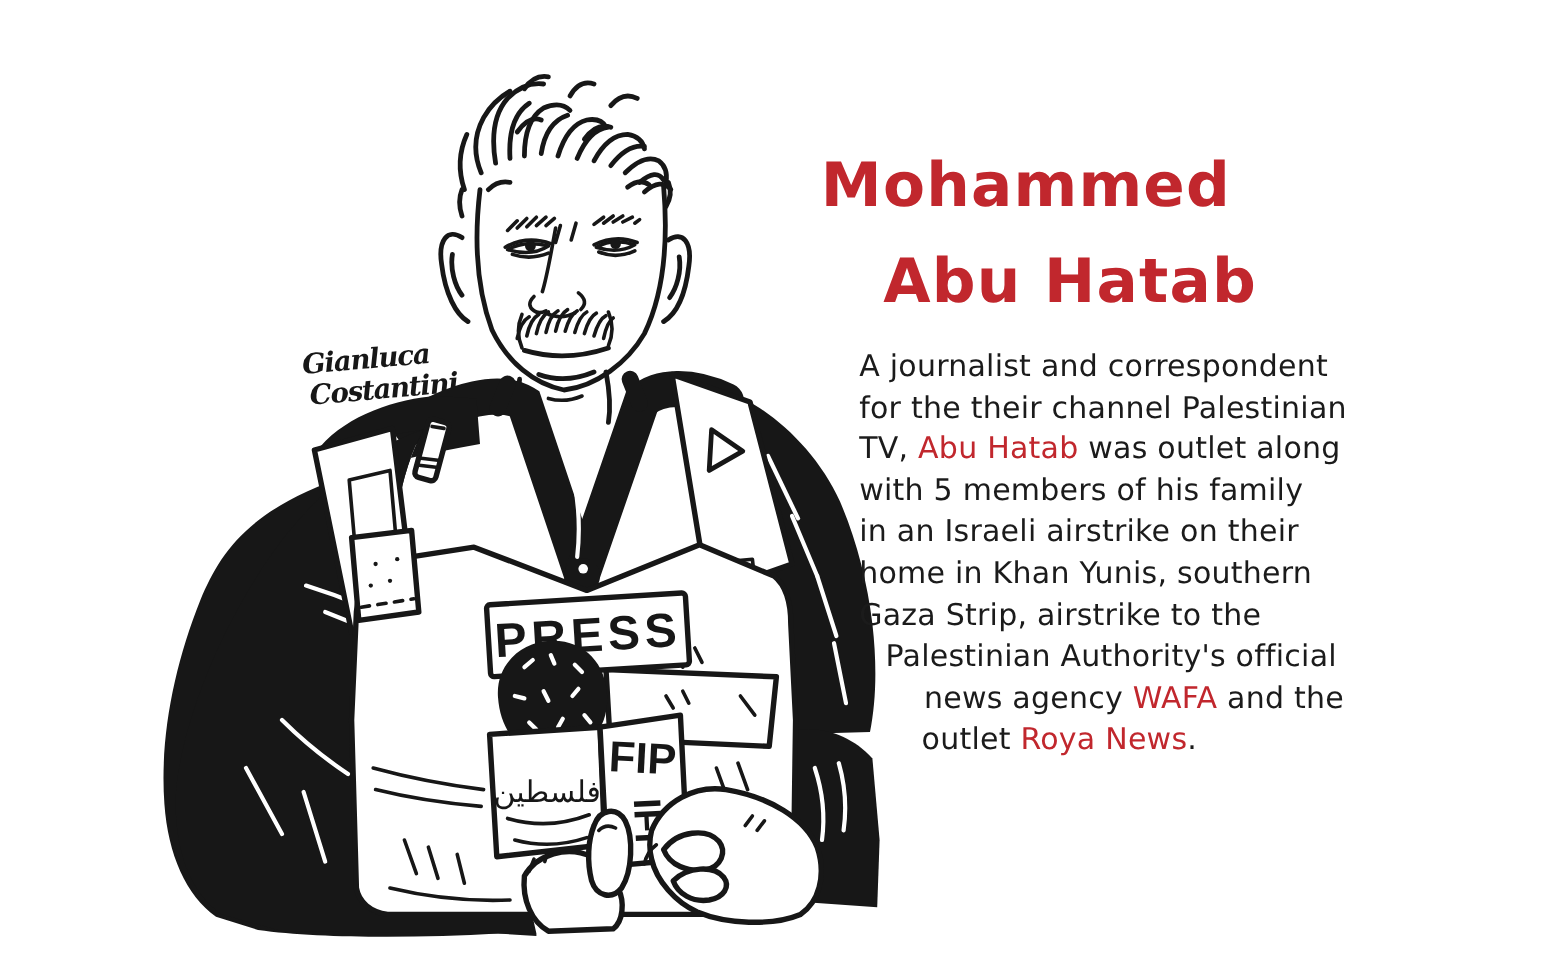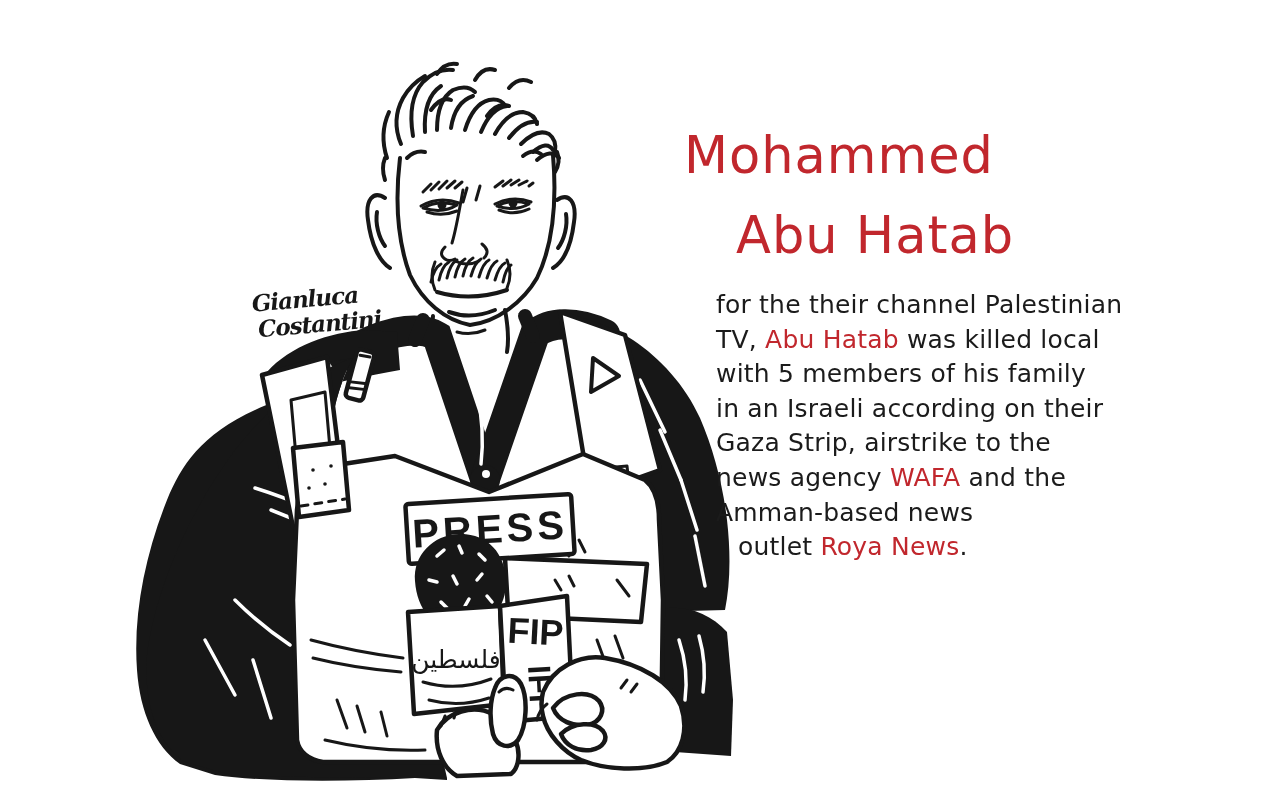--- a/index.html
+++ b/index.html
@@ -288,29 +288,31 @@
              C 521,670 516,682 503,685 C 488,687 473,681 468,668 Z"></path>
         <path class="wfill" stroke-width="4" d="M 476,694 C 488,682 510,681 518,691
              C 524,699 518,708 506,710 C 492,712 480,705 476,694 Z"></path>
         <path class="ink w3" d="M 536,648 L 542,640"></path>
         <path class="ink w3" d="M 546,652 L 552,644"></path>
         <path class="ink w3" d="M 462,664 Q 454,670 452,680"></path>
       </g>
     </svg>
   </div>
 
-  <h1 class="title" style="margin:0;font-weight:400;">
+  <h1 class="title" style="margin:0;font-weight:700;">
     <span class="line1">Mohammed</span>
     <span class="line2">Abu Hatab</span>
   </h1>
 
   <div class="bio" id="bio">
+      <div class="bio-line"><span class="">A journalist and correspondent</span></div>
       <div class="bio-line"><span class="">for the their channel Palestinian</span></div>
-      <div class="bio-line"><span class="">TV, </span><span class="red">Abu Hatab</span><span class=""> was killed local</span></div>
+      <div class="bio-line"><span class="">TV, </span><span class="red">Abu Hatab</span><span class=""> was outlet along</span></div>
       <div class="bio-line"><span class="">with 5 members of his family</span></div>
-      <div class="bio-line"><span class="">in an Israeli according on their</span></div>
+      <div class="bio-line"><span class="">in an Israeli airstrike on their</span></div>
+      <div class="bio-line"><span class="">home in Khan Yunis, southern</span></div>
       <div class="bio-line"><span class="">Gaza Strip, airstrike to the</span></div>
+      <div class="bio-line"><span class="">Palestinian Authority's official</span></div>
       <div class="bio-line"><span class="">news agency </span><span class="red">WAFA</span><span class=""> and the</span></div>
-      <div class="bio-line"><span class="">Amman-based news</span></div>
       <div class="bio-line"><span class="">outlet </span><span class="red">Roya News</span><span class="">.</span></div>
     </div>
 
 </div>
 
 </body></html>

